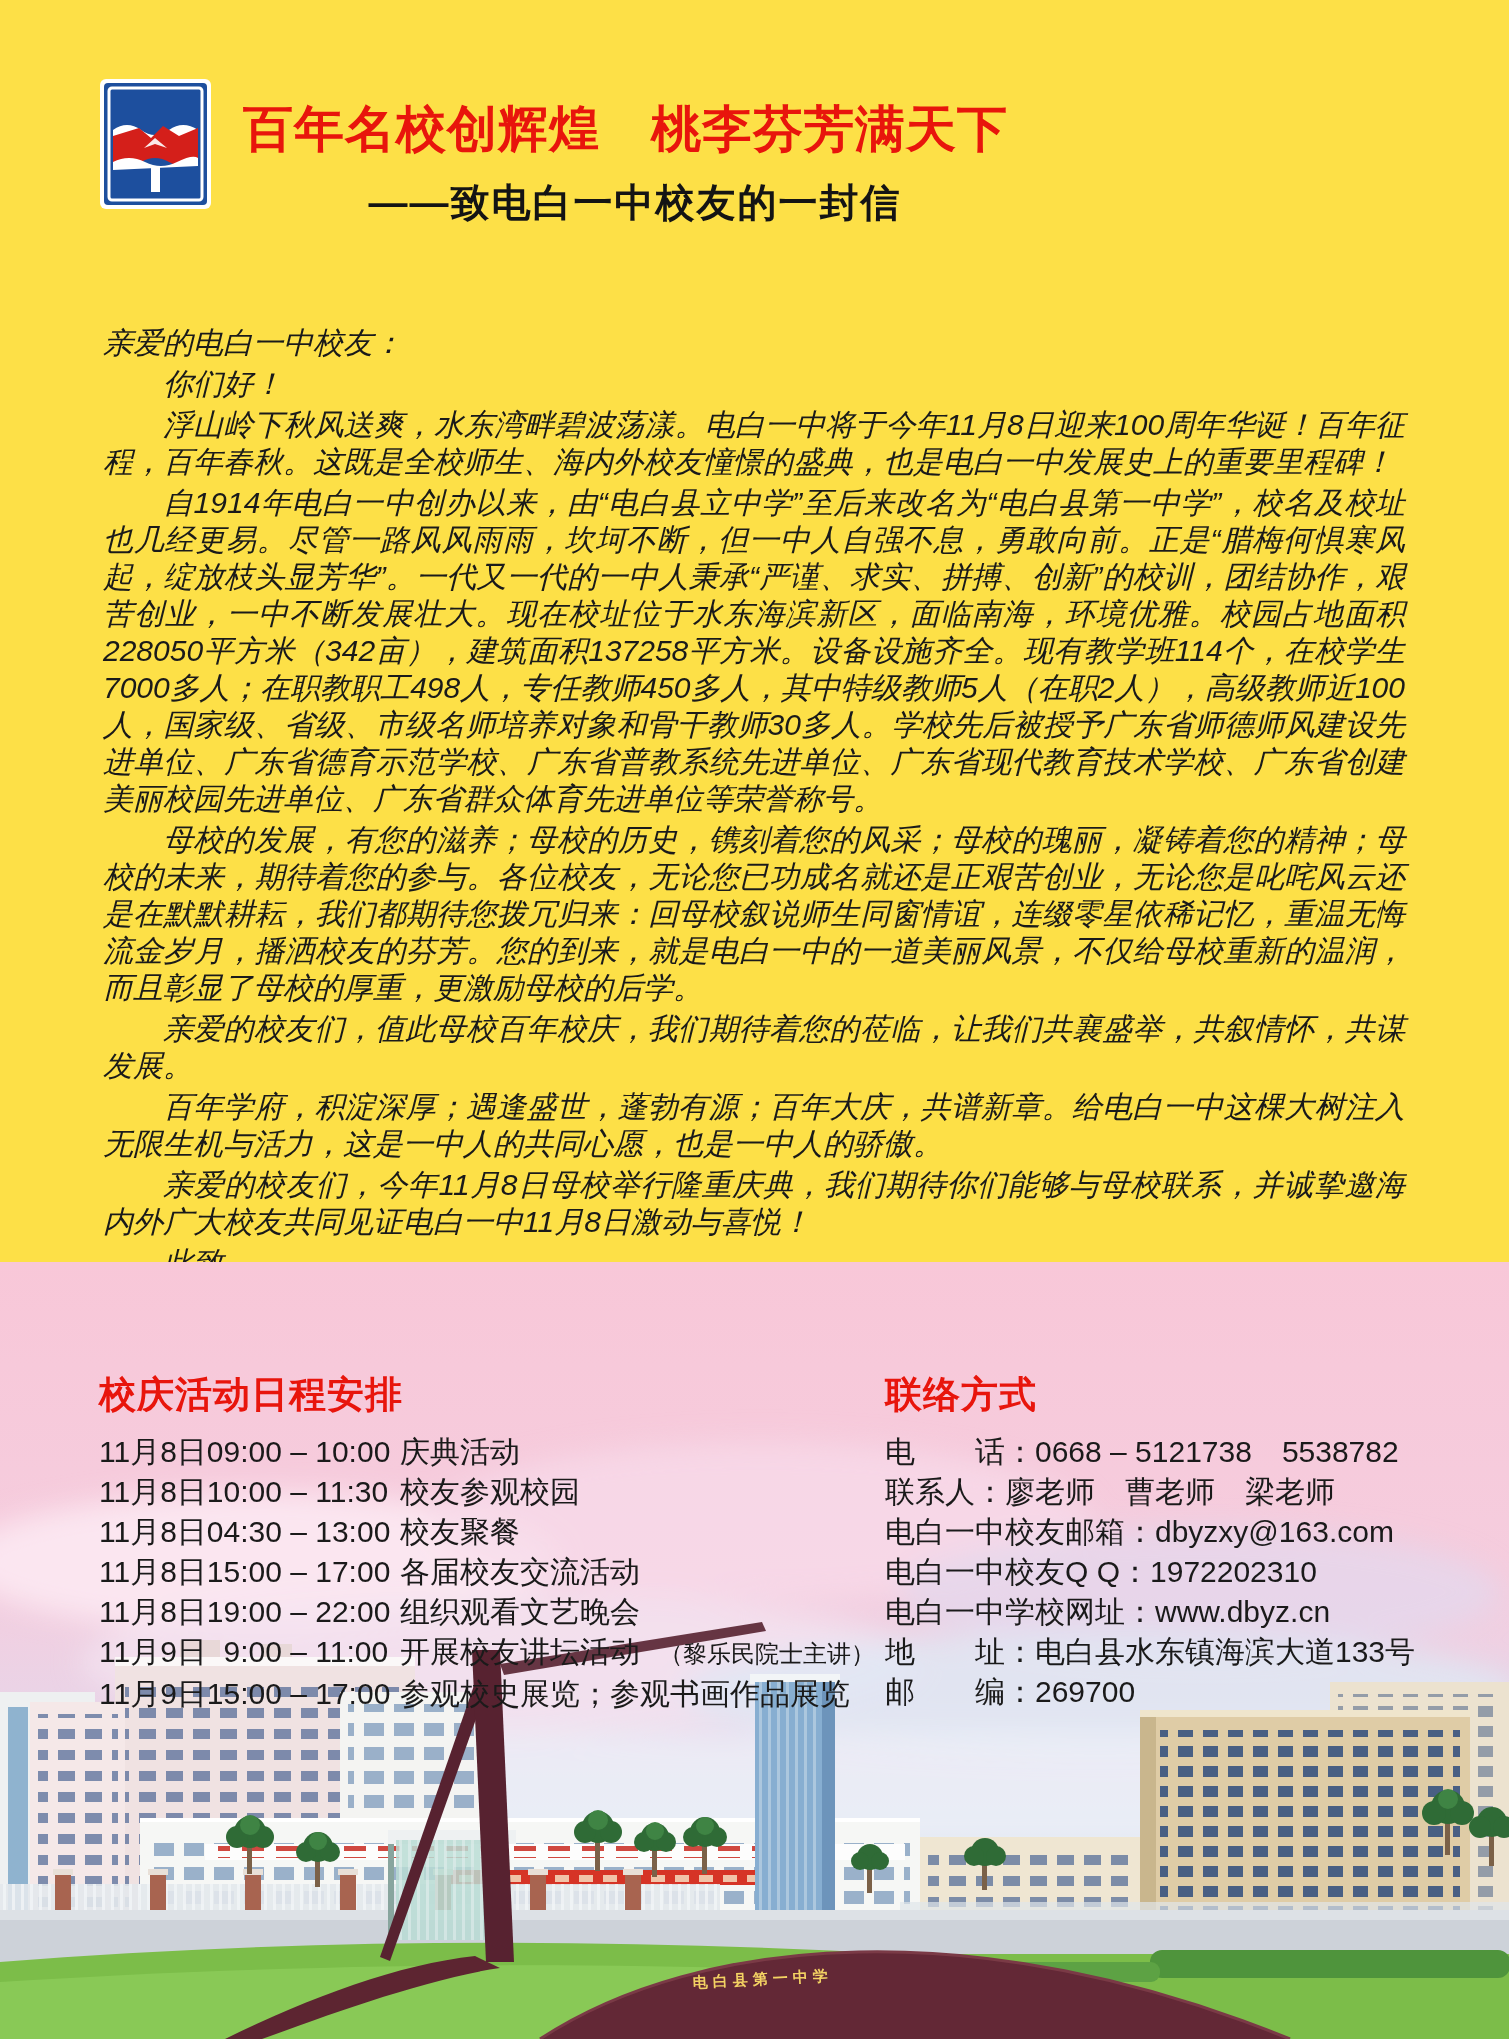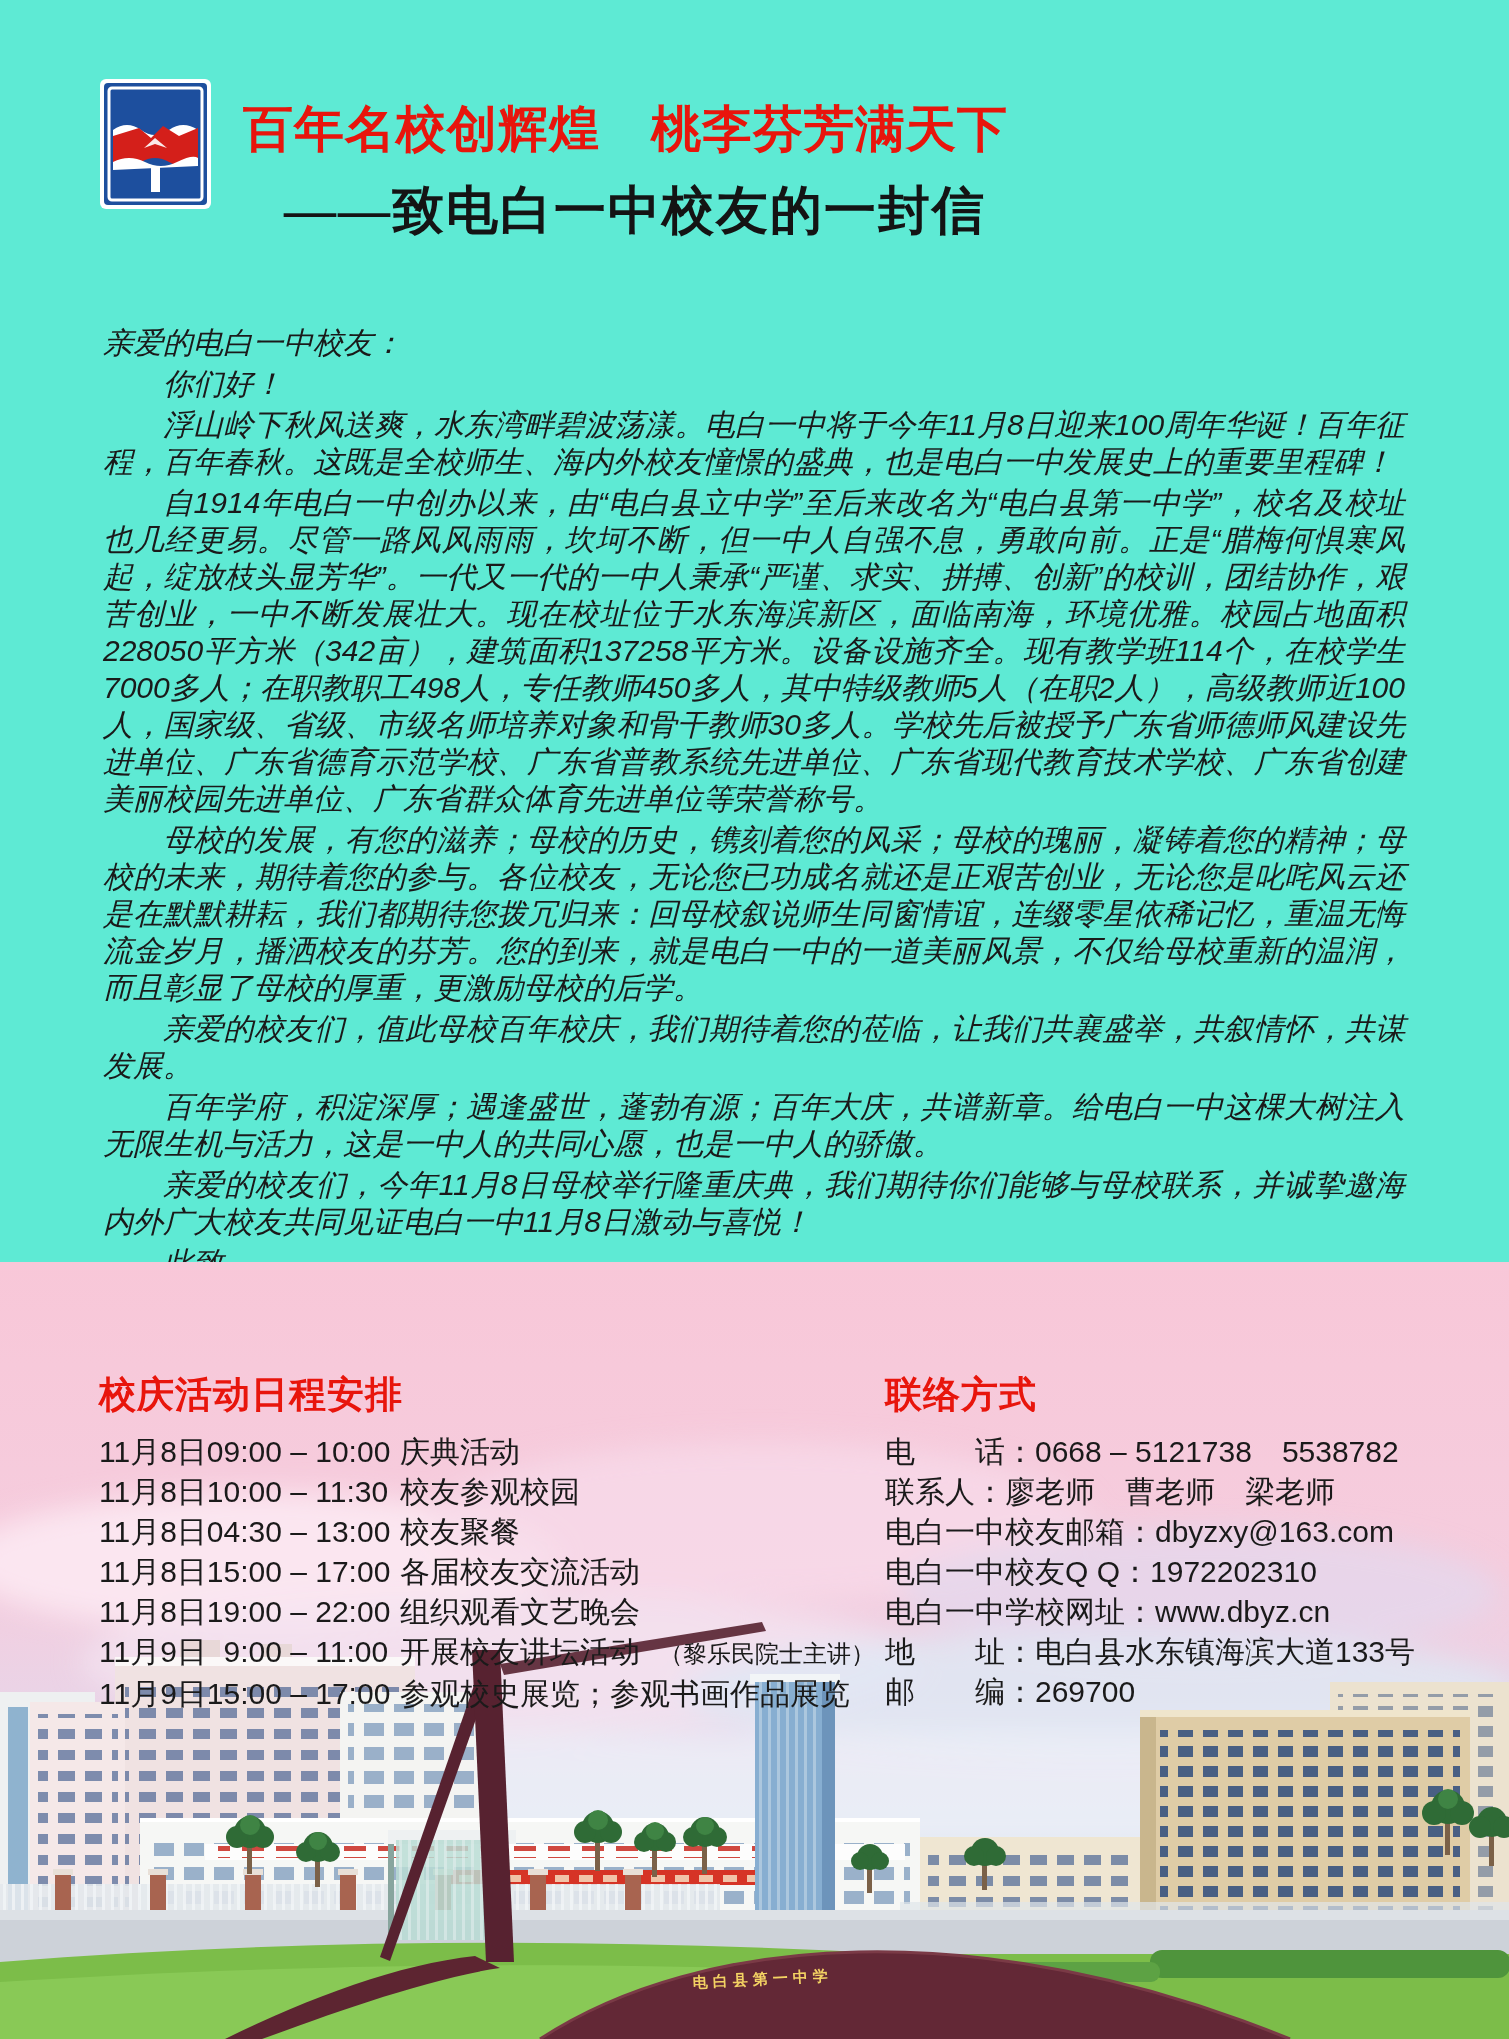--- a/index.html
+++ b/index.html
@@ -1,30 +1,30 @@
 <!DOCTYPE html>
 <html><head>
 <meta charset="utf-8">
 <style>
   html,body { margin:0; padding:0; background:#e9e9e9; }
   .page {
     position:relative; width:1509px; height:2039px; margin:0 auto;
-    background:#5eead4; overflow:hidden;
+    background:#fde047; overflow:hidden;
     font-family:"Liberation Sans", sans-serif; color:#1a1a1a;
   }
   
   .logo { position:absolute; left:99px; top:78px; width:113px; height:132px; }
   .page-title {
     position:absolute; left:243px; top:96px;
     font-size:50px; font-weight:bold; color:#e8150c; letter-spacing:1px; white-space:nowrap;
   }
   .page-subtitle {
     position:absolute; left:0; top:176px; width:1270px; text-align:center;
-    font-size:52px; font-weight:bold; color:#141414;
-    font-family:Liberation Serif, serif; letter-spacing:2px;
+    font-size:39px; font-weight:bold; color:#141414;
+    font-family:Liberation Sans, sans-serif; letter-spacing:2px;
   }
   
   .letter {
     position:absolute; left:99px; top:320px; width:1310px;
     font-size:30px; line-height:37px; text-align:justify;
   }
   .letter p { margin:4px; text-indent:2em;font-style:italic; }
   .letter p.no-indent { text-indent:0; }
   .signature {
     position:absolute; left:99px; top:1260px; width:944px; text-align:right;

